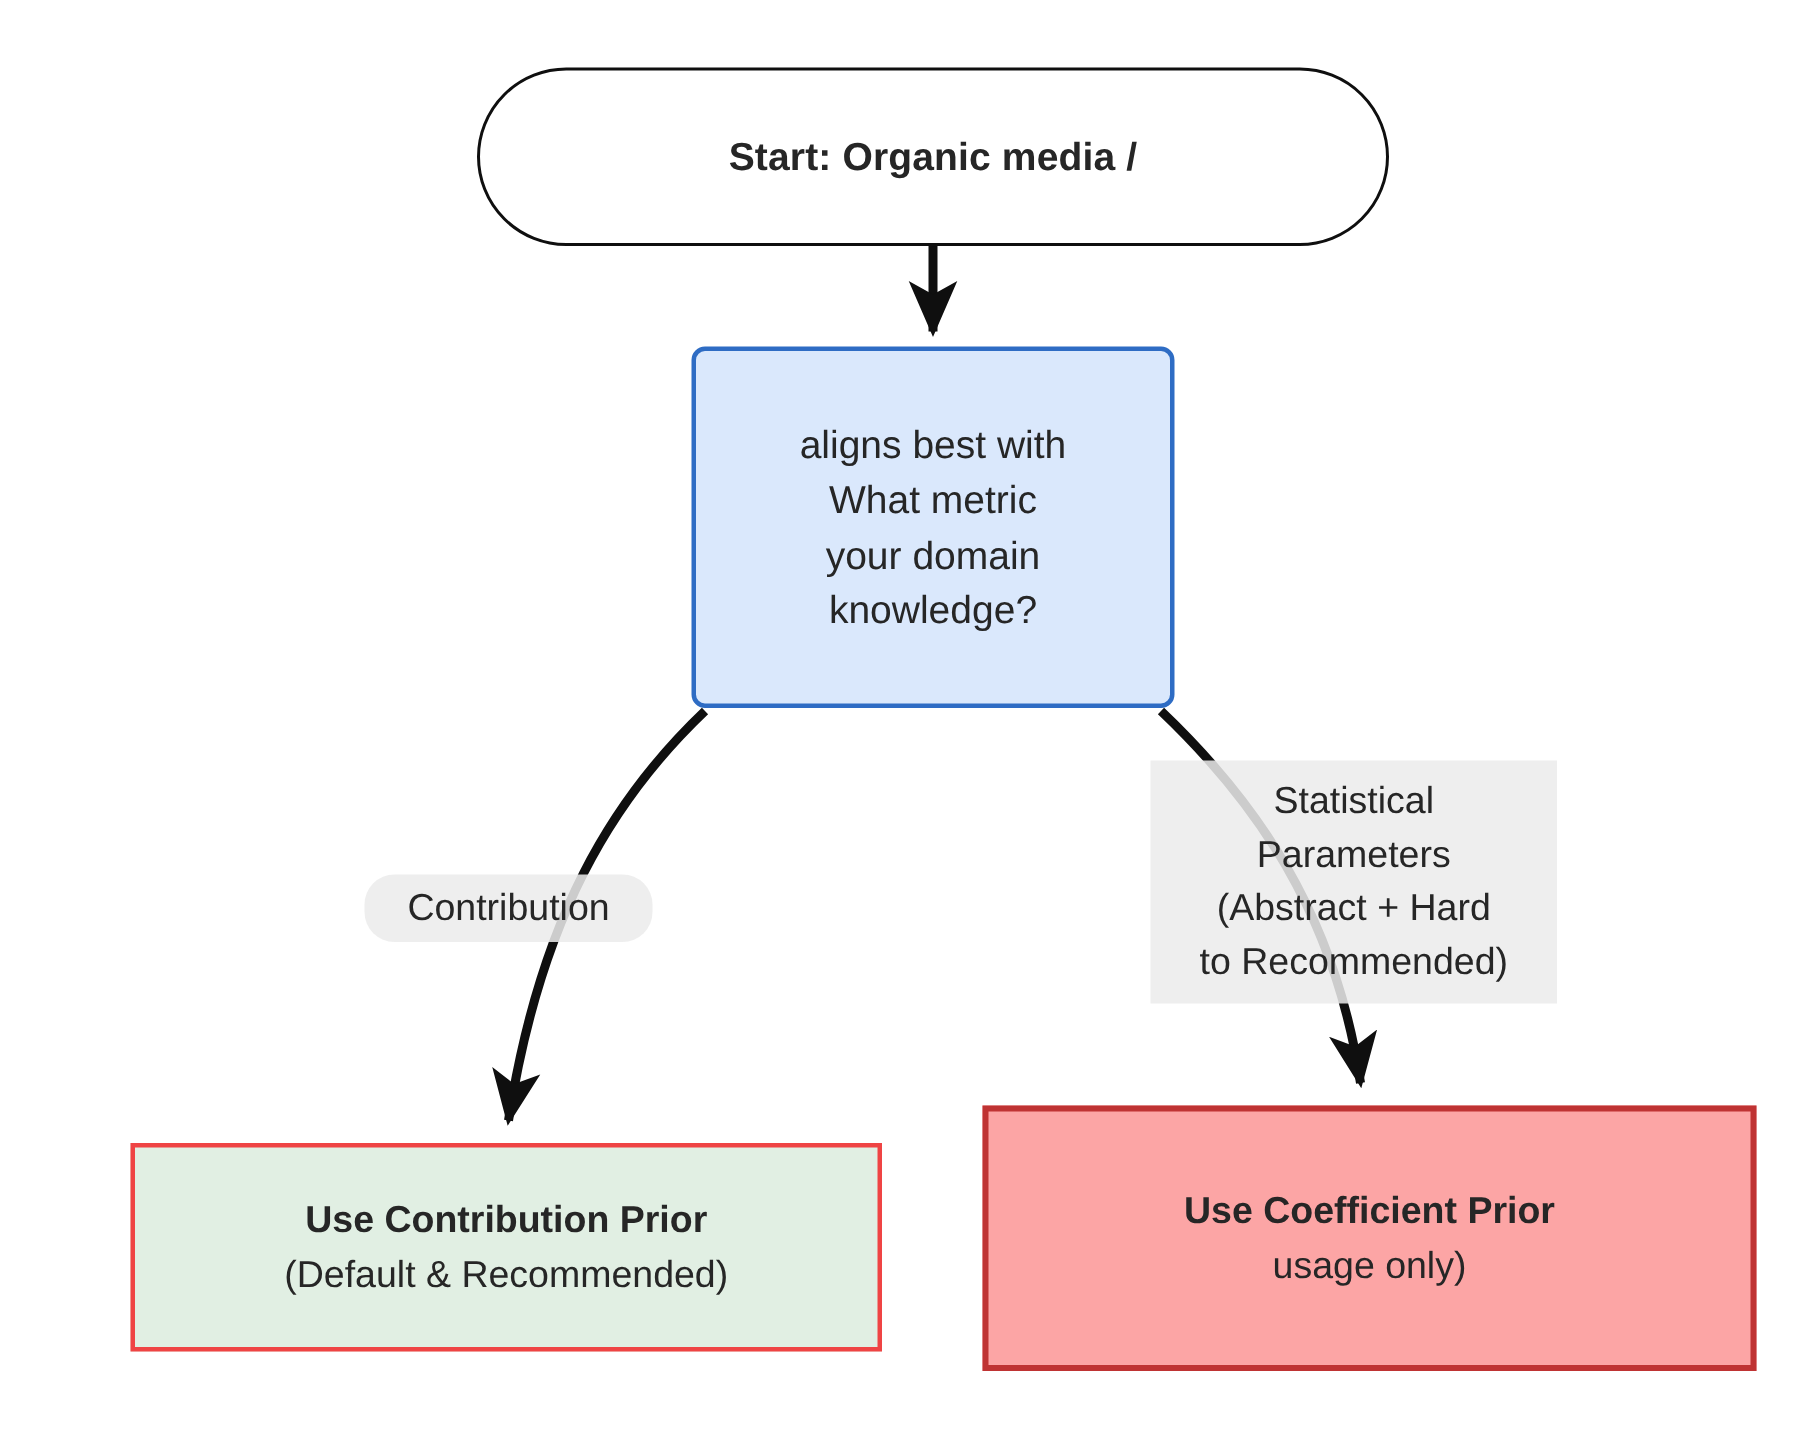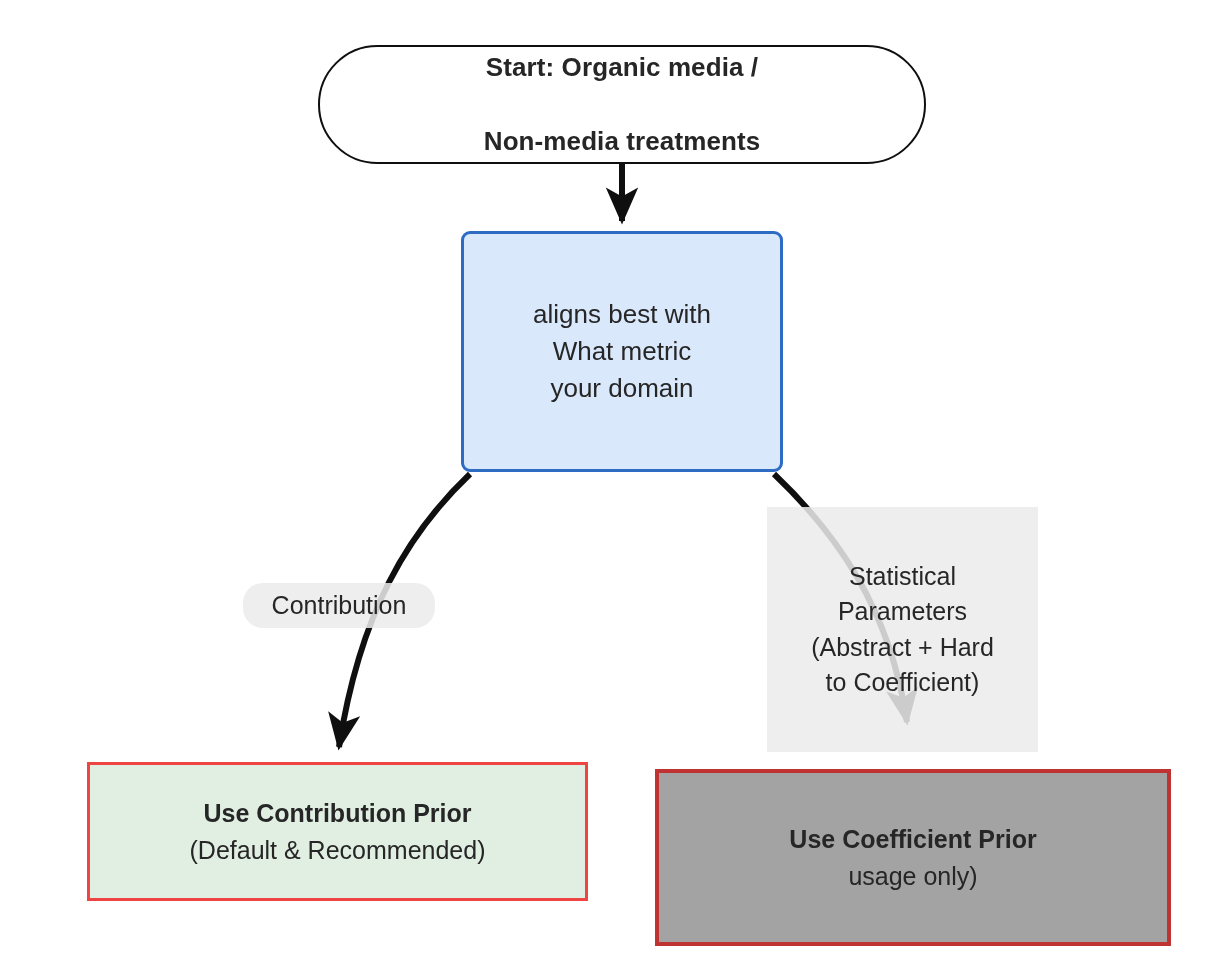--- a/index.html
+++ b/index.html
@@ -80,24 +80,23 @@
     background: #e1efe3;
     font-size: 25px;
     line-height: 1.45;
   }
   #node-coefficient {
     left: 655px;
     top: 737px;
     width: 516px;
     height: 177px;
     border: 4px solid #bf3333;
-    background: #a3a3a3;
+    background: #fca5a5;
     font-size: 25px;
     line-height: 1.45;
-    margin-top: 32px;
   }
   .node .title {
     font-weight: bold;
     display: block;
   }
   .node .sub {
     font-weight: normal;
     display: block;
   }
 
@@ -119,21 +118,21 @@
     left: 243px;
     top: 583px;
     width: 192px;
     height: 45px;
     border-radius: 20px;
   }
   #label-statistical {
     left: 767px;
     top: 507px;
     width: 271px;
-    height: 245px;
+    height: 162px;
     padding: 2px 4px;
   }
   .edge-label .line { display: block; white-space: nowrap; }
 </style>
 </head>
 <body>
 
 <div id="canvas">
 
   <svg id="edges" viewBox="0 0 1208 953" width="1208" height="953" xmlns="http://www.w3.org/2000/svg">
@@ -151,38 +150,38 @@
       <path d="M470,474 C 408,533 360,612 339,747" fill="none" stroke="#0f0f0f" stroke-width="6" stroke-linecap="butt" marker-end="url(#arrowhead)"></path>
     </g>
 
     <g>
       <path d="M774,474 C 836,533 890,608 907,722" fill="none" stroke="#0f0f0f" stroke-width="6" stroke-linecap="butt" marker-end="url(#arrowhead)"></path>
     </g>
   </svg>
 
   <div class="node" id="node-start">
     <span class="line">Start: Organic media /</span>
-    <span class="line">Non-media treatments</span>
   </div>
 
   <div class="node" id="node-decision">
     <span class="line">aligns best with</span>
     <span class="line">What metric</span>
     <span class="line">your domain</span>
+    <span class="line">knowledge?</span>
   </div>
 
   <div class="edge-label" id="label-contribution">
     <span class="line">Contribution</span>
   </div>
 
   <div class="edge-label" id="label-statistical">
     <span class="line">Statistical</span>
     <span class="line">Parameters</span>
     <span class="line">(Abstract + Hard</span>
-    <span class="line">to Coefficient)</span>
+    <span class="line">to Recommended)</span>
   </div>
 
   <div class="node" id="node-contribution">
     <span class="title">Use Contribution Prior</span>
     <span class="sub">(Default &amp; Recommended)</span>
   </div>
 
   <div class="node" id="node-coefficient">
     <span class="title">Use Coefficient Prior</span>
     <span class="sub">usage only)</span>

